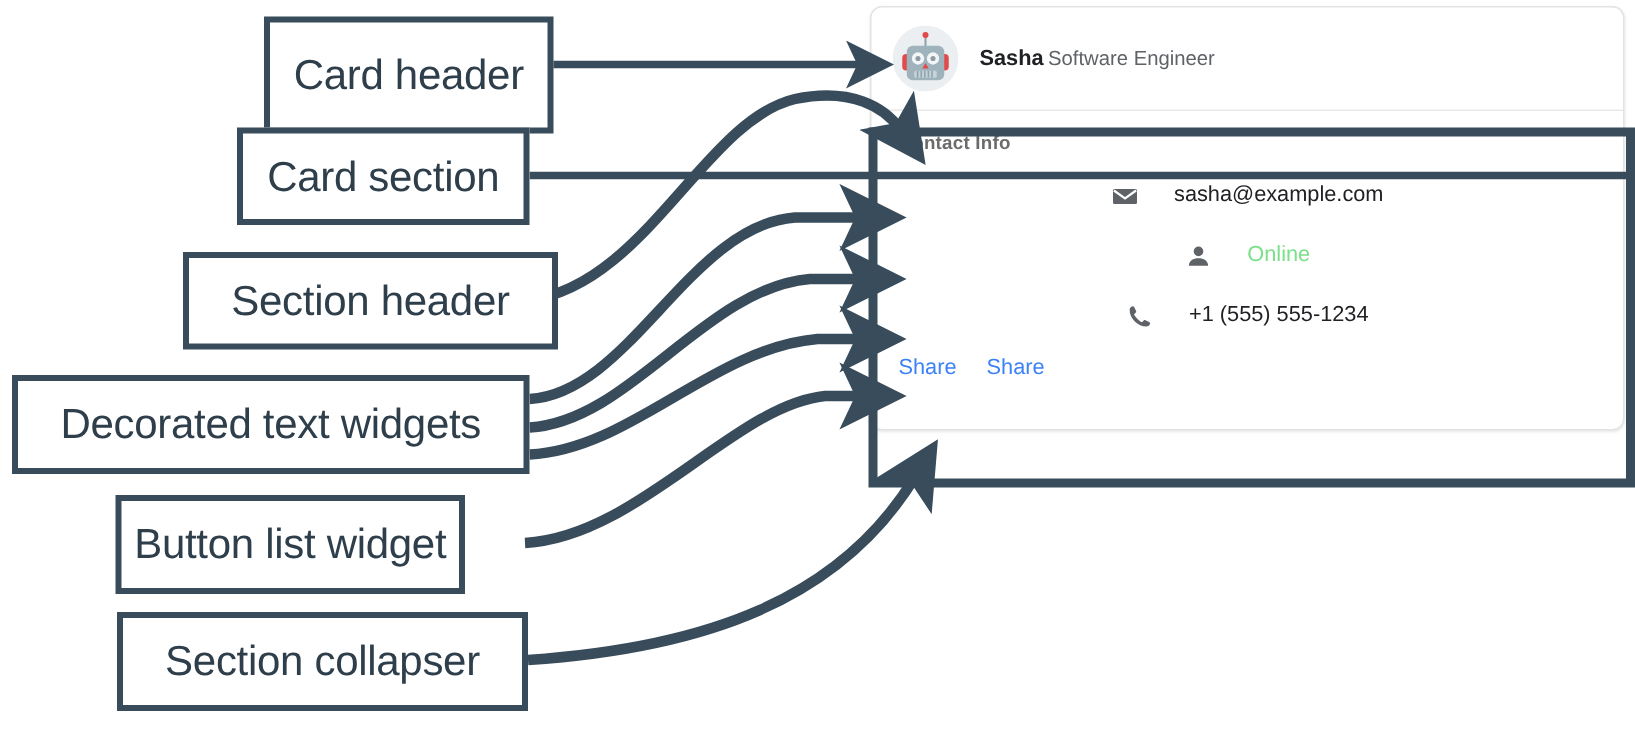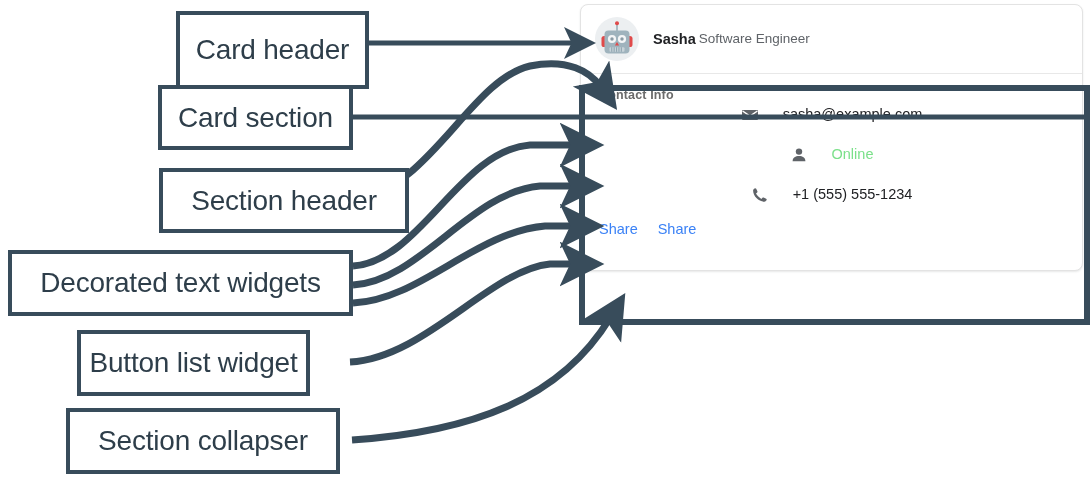--- a/index.html
+++ b/index.html
@@ -94,21 +94,21 @@
 
   
   .card-section {
     padding: 14px 18px 22px 18px;
   }
   .section-header {
     font-size: 12.5px;
     font-weight: bold;
     color: #6B6B6B;
     letter-spacing: 0.15px;
-    margin: 0 0 0 0;
+    margin: 0 0 16px 0;
   }
   .text-row {
     display: flex;
     align-items: center;
     height: 26px;
     margin-bottom: 14px;
     justify-content: center;
   }
   .text-row .row-icon {
     width: 18px;
@@ -193,33 +193,33 @@
   </svg>
 
   <div class="callout" style="left:176px; top:11px; width:193px; height:78px;">
     <span>Card header</span>
   </div>
 
   <div class="callout" style="left:158px; top:85px; width:195px; height:65px;">
     <span>Card section</span>
   </div>
 
-  <div class="callout" style="left:122px; top:168px; width:250px; height:65px;margin-left:37px;">
+  <div class="callout" style="left:122px; top:168px; width:250px; height:65px;">
     <span>Section header</span>
   </div>
 
   <div class="callout" style="left:8px; top:250px; width:345px; height:66px;">
     <span>Decorated text widgets</span>
   </div>
 
   <div class="callout" style="left:77px; top:330px; width:233px; height:66px;">
     <span>Button list widget</span>
   </div>
 
-  <div class="callout" style="left:66px; top:408px; width:274px; height:66px;">
+  <div class="callout" style="left:78px; top:408px; width:274px; height:66px;">
     <span>Section collapser</span>
   </div>
 
   <div id="card">
 
     <div class="card-header">
       <svg class="avatar" viewBox="0 0 44 44">
         <circle cx="22" cy="22" r="22" fill="#ECEFF1"></circle>
 
         <rect x="21.3" y="7" width="1.4" height="7" fill="#8FA5B0"></rect>

